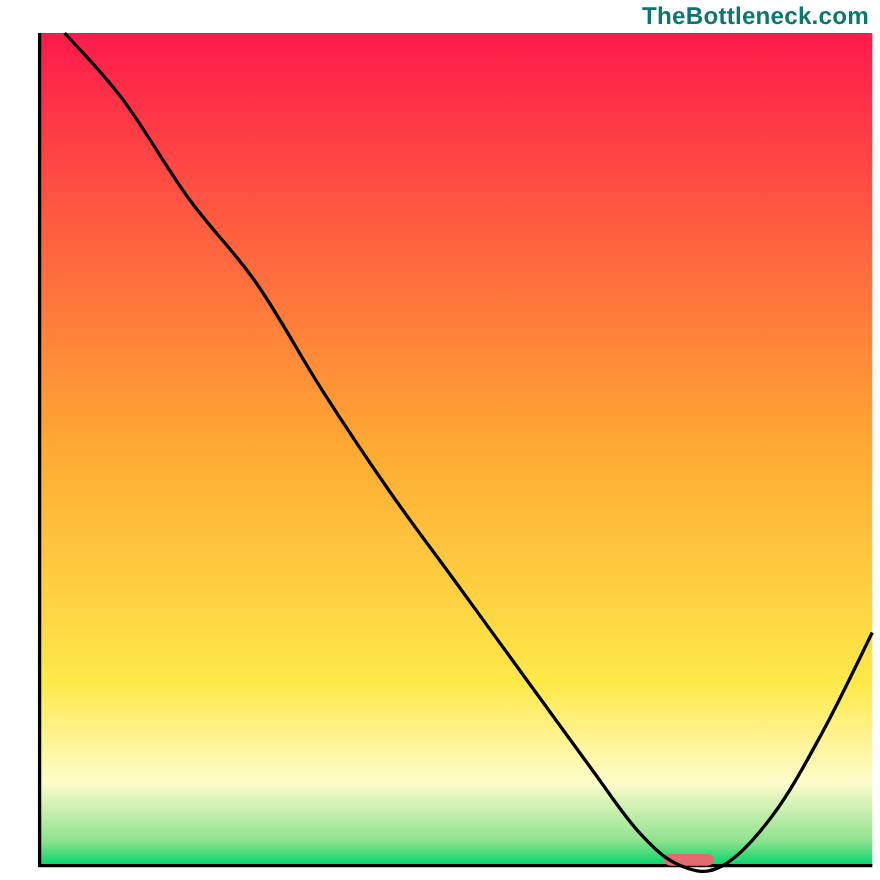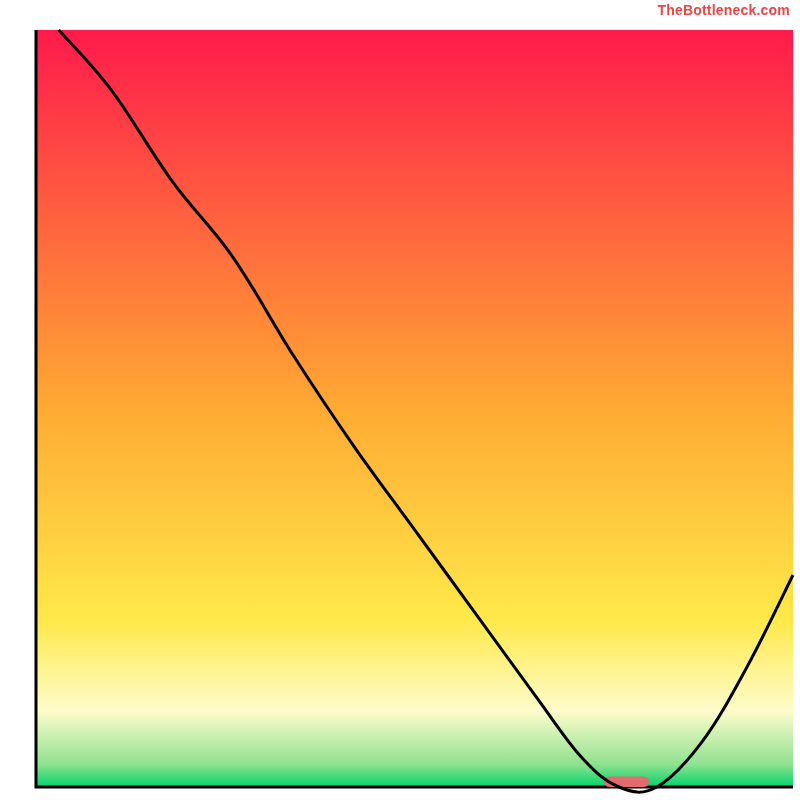--- a/index.html
+++ b/index.html
@@ -12,23 +12,23 @@
   }
   .chart-container {
     position: relative;
     width: 800px;
     height: 800px;
   }
   .watermark {
     position: absolute;
     top: 2px;
     right: 10px;
-    font-size: 14px;
+    font-size: 22px;
     font-weight: 600;
-    color: #ef4444;
+    color: #0f766e;
     letter-spacing: 0.2px;
     z-index: 5;
   }
   svg.plot {
     position: absolute;
     top: 0;
     left: 0;
     width: 800px;
     height: 800px;
   }

